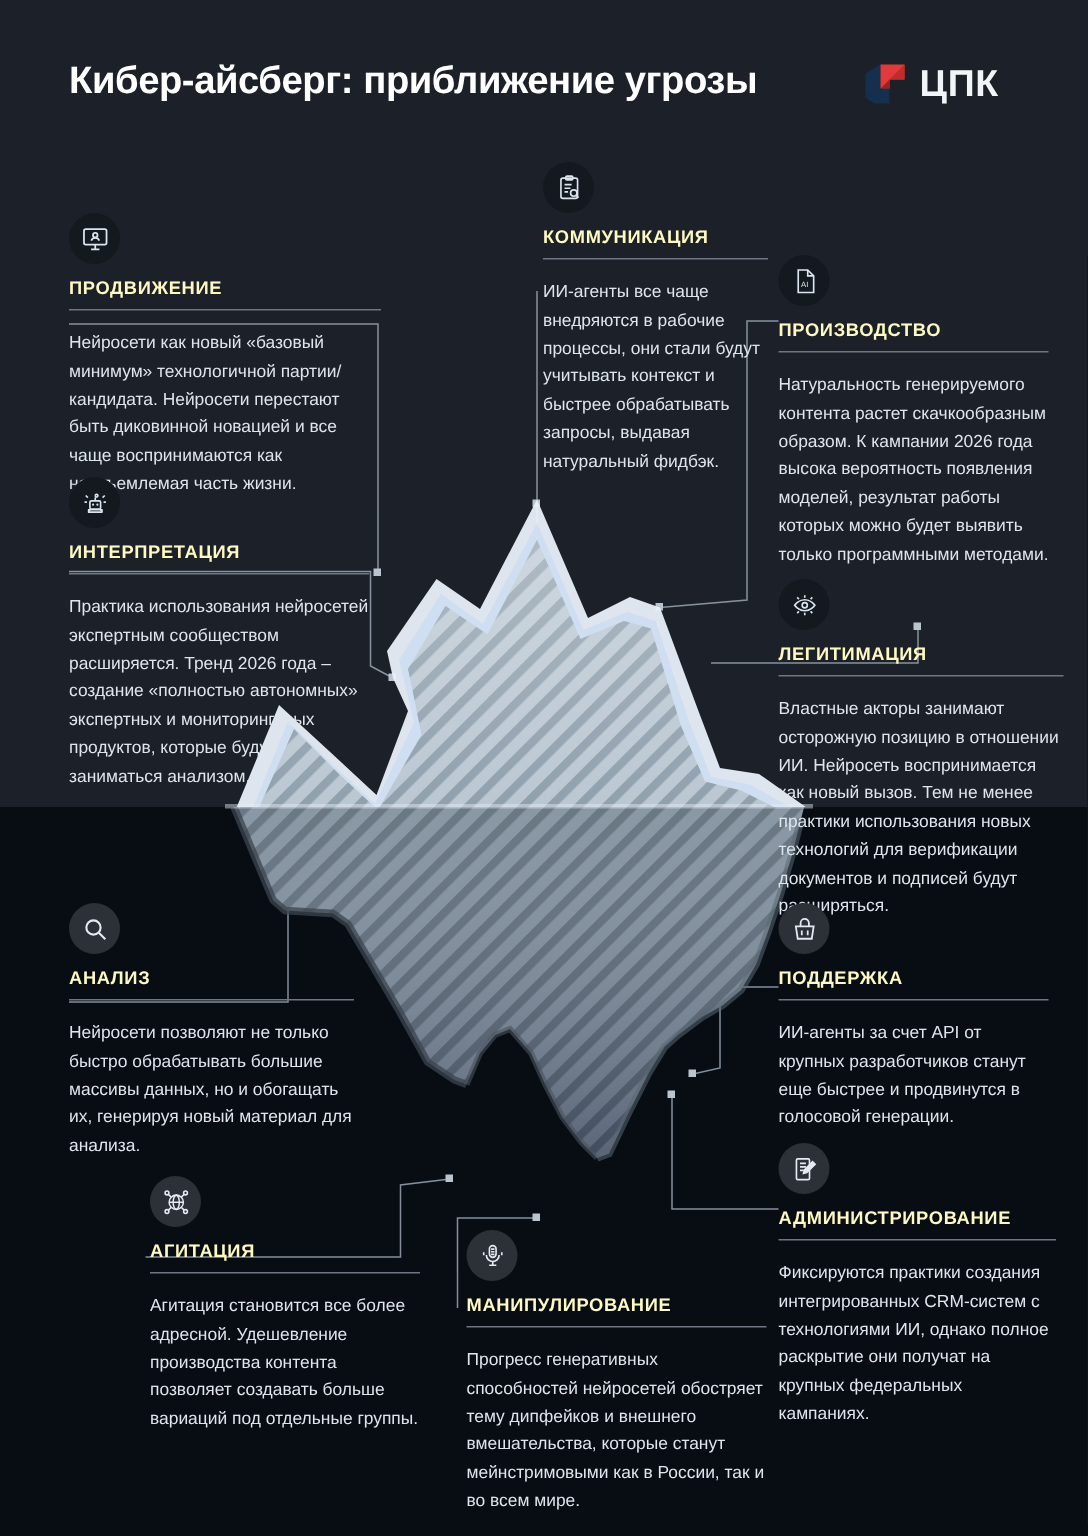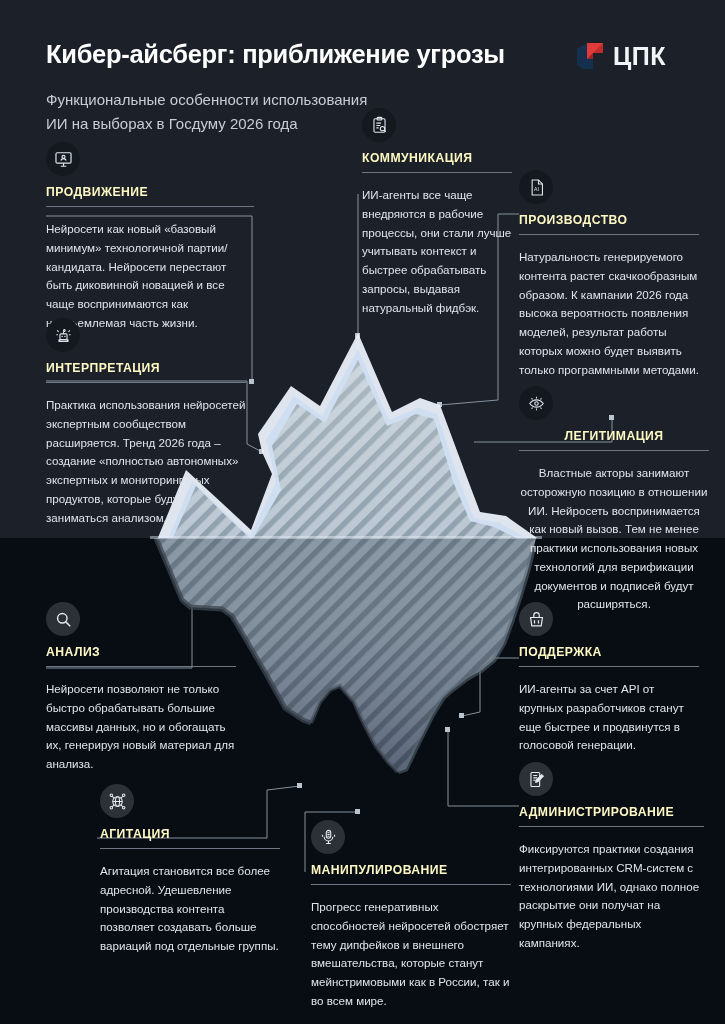--- a/index.html
+++ b/index.html
@@ -138,22 +138,20 @@
       <path d="M311,723 L320,702 L330,690 L340,686 L354,702 L364,724 L375,745 L388,762 L398,772" fill="none" stroke="#49525d" stroke-width="4" opacity="0.6"></path>
       <path d="M398,772 L406,769 L418,744 L432,716 L443,698 L452,690 L468,678 L482,670 L494,660
                L504,643 L512,621 L520,597 L528,570 L534,546" fill="none" stroke="#5a6773" stroke-width="5" opacity="0.55"></path>
     </g>
 
     <rect x="150" y="536" width="392" height="3" fill="#e6eef8" opacity="0.45"></rect>
   </svg>
 
   <div class="header">
     <div class="title">Кибер-айсберг: приближение угрозы</div>
-    <div class="subtitle">Функциональные особенности использования
-ИИ на выборах в Госдуму 2026 года</div>
     <div class="logo">
       <svg class="logo-mark" viewBox="0 0 30 32">
         <polygon points="2,9 12,3 12,19 2,25" fill="#15304f"></polygon>
         <polygon points="12,3 28,3 28,13 18,13 18,19 12,19" fill="#e03a3a"></polygon>
         <polygon points="2,25 12,19 18,19 18,29 8,29" fill="#15304f"></polygon>
         <polygon points="18,13 28,13 28,3 18,13" fill="#c02b2b"></polygon>
         <polygon points="12,19 18,13 18,19" fill="#9e2222"></polygon>
       </svg>
       <span class="logo-text">ЦПК</span>
     </div>
@@ -194,37 +192,37 @@
       <svg width="19" height="19" viewBox="0 0 24 24" fill="none" stroke="#dbe5ef" stroke-width="1.4">
         <rect x="5" y="3.5" width="14" height="17" rx="1.6"></rect>
         <rect x="9" y="1.8" width="6" height="3.2" rx="1"></rect>
         <path d="M8 9h6M8 12h5M8 15h3"></path>
         <circle cx="15.8" cy="16" r="2.7"></circle>
           <path d="M17.8 18l2 2"></path>
       </svg>
     </div>
     <div class="blk-title">КОММУНИКАЦИЯ</div>
     <div class="blk-rule"></div>
-    <div class="blk-body">ИИ-агенты все чаще внедряются в рабочие процессы, они стали лучше учитывать контекст и быстрее обрабатывать запросы, выдавая натуральный фидбэк.</div>
+    <div class="blk-body">ИИ-агенты все чаще внедряются в рабочие процессы, они стали будут учитывать контекст и быстрее обрабатывать запросы, выдавая натуральный фидбэк.</div>
   </div>
 
   <div class="block" style="left:519px; top:170px; width:180px;">
     <div class="ic">
       <svg width="19" height="19" viewBox="0 0 24 24" fill="none" stroke="#dbe5ef" stroke-width="1.4">
         <path d="M6.5 2.5h8l5 5v14h-13z"></path>
           <path d="M14.5 2.5v5h5"></path>
         <text x="12" y="16.5" font-size="6.5" fill="#dbe5ef" stroke="none" text-anchor="middle" font-family="Liberation Sans, sans-serif">AI</text>
       </svg>
     </div>
     <div class="blk-title">ПРОИЗВОДСТВО</div>
     <div class="blk-rule"></div>
     <div class="blk-body">Натуральность генерируемого контента растет скачкообразным образом. К кампании 2026 года высока вероятность появления моделей, результат работы которых можно будет выявить только программными методами.</div>
   </div>
 
-  <div class="block" style="left:519px; top:386px; width:190px;text-align:center;">
+  <div class="block" style="left:519px; top:386px; width:190px;">
     <div class="ic">
       <svg width="19" height="19" viewBox="0 0 24 24" fill="none" stroke="#dbe5ef" stroke-width="1.4">
         <path d="M3.5 12s3.4-4.6 8.5-4.6S20.5 12 20.5 12 17.1 16.6 12 16.6 3.5 12 3.5 12z"></path>
         <circle cx="12" cy="12" r="2.2"></circle>
         <path d="M12 3.6v2M5.6 5.4l1.5 1.5M18.4 5.4l-1.5 1.5M12 20.4v-2M5.6 18.6l1.5-1.5M18.4 18.6l-1.5-1.5"></path>
       </svg>
     </div>
     <div class="blk-title">ЛЕГИТИМАЦИЯ</div>
     <div class="blk-rule"></div>
     <div class="blk-body">Властные акторы занимают осторожную позицию в отношении ИИ. Нейросеть воспринимается как новый вызов. Тем не менее практики использования новых технологий для верификации документов и подписей будут расширяться.</div>

